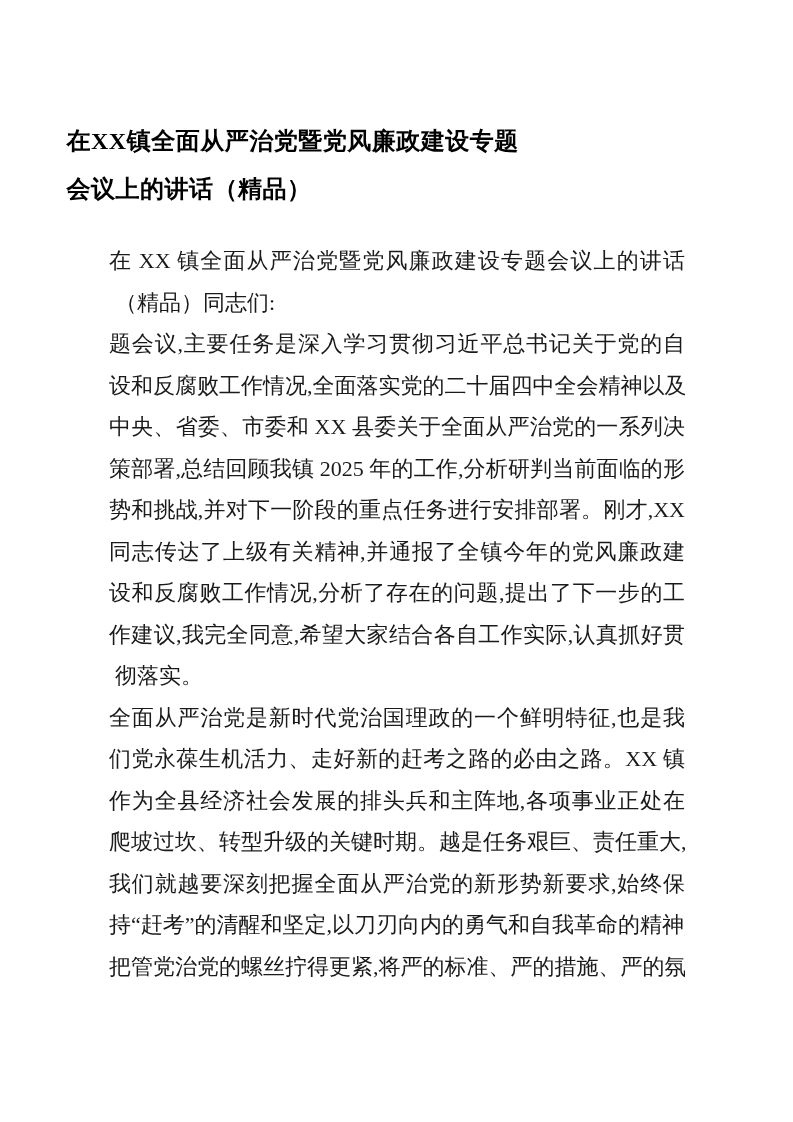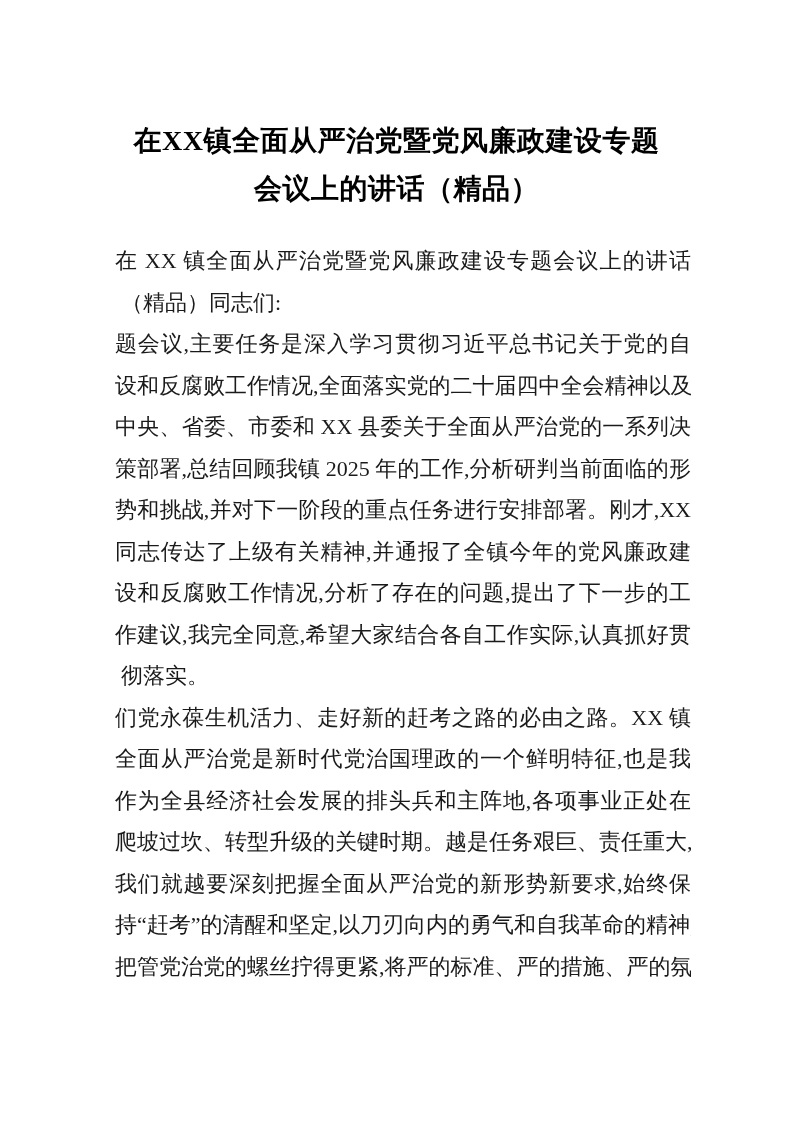--- a/index.html
+++ b/index.html
@@ -16,31 +16,31 @@
     overflow: hidden;
     font-family: "Liberation Serif", "DejaVu Serif", serif;
     color: #1a1a1a;
   }
   .title-block {
     position: absolute;
     top: 117px;
     left: 50%;
     transform: translateX(-50%);
     width: 660px;
-    text-align: center;
-    font-size: 28px;
+    text-align: left;
+    font-size: 24px;
     font-weight: bold;
     line-height: 48px;
     color: #000000;
     letter-spacing: 0.5px;
   }
   .content-block {
     position: absolute;
     top: 240px;
-    left: 115px;
+    left: 109px;
     width: 576px;
     font-size: 22px;
     line-height: 41.5px;
   }
   .para {
     margin: 0;
     padding: 0;
   }
   .line {
     text-align: justify;
@@ -71,22 +71,22 @@
         <div class="line">设和反腐败工作情况,全面落实党的二十届四中全会精神以及</div>
         <div class="line">中央、省委、市委和 XX 县委关于全面从严治党的一系列决</div>
         <div class="line">策部署,总结回顾我镇 2025 年的工作,分析研判当前面临的形</div>
         <div class="line">势和挑战,并对下一阶段的重点任务进行安排部署。刚才,XX</div>
         <div class="line">同志传达了上级有关精神,并通报了全镇今年的党风廉政建</div>
         <div class="line">设和反腐败工作情况,分析了存在的问题,提出了下一步的工</div>
         <div class="line">作建议,我完全同意,希望大家结合各自工作实际,认真抓好贯</div>
         <div class="line plain">彻落实。</div>
       </div>
       <div class="para">
+        <div class="line">全面从严治党是新时代党治国理政的一个鲜明特征,也是我</div>
         <div class="line">们党永葆生机活力、走好新的赶考之路的必由之路。XX 镇</div>
-        <div class="line">全面从严治党是新时代党治国理政的一个鲜明特征,也是我</div>
         <div class="line">作为全县经济社会发展的排头兵和主阵地,各项事业正处在</div>
         <div class="line">爬坡过坎、转型升级的关键时期。越是任务艰巨、责任重大,</div>
         <div class="line">我们就越要深刻把握全面从严治党的新形势新要求,始终保</div>
         <div class="line">持“赶考”的清醒和坚定,以刀刃向内的勇气和自我革命的精神,</div>
         <div class="line">把管党治党的螺丝拧得更紧,将严的标准、严的措施、严的氛</div>
       </div>
     </div>
 </div>
 
 </body></html>

